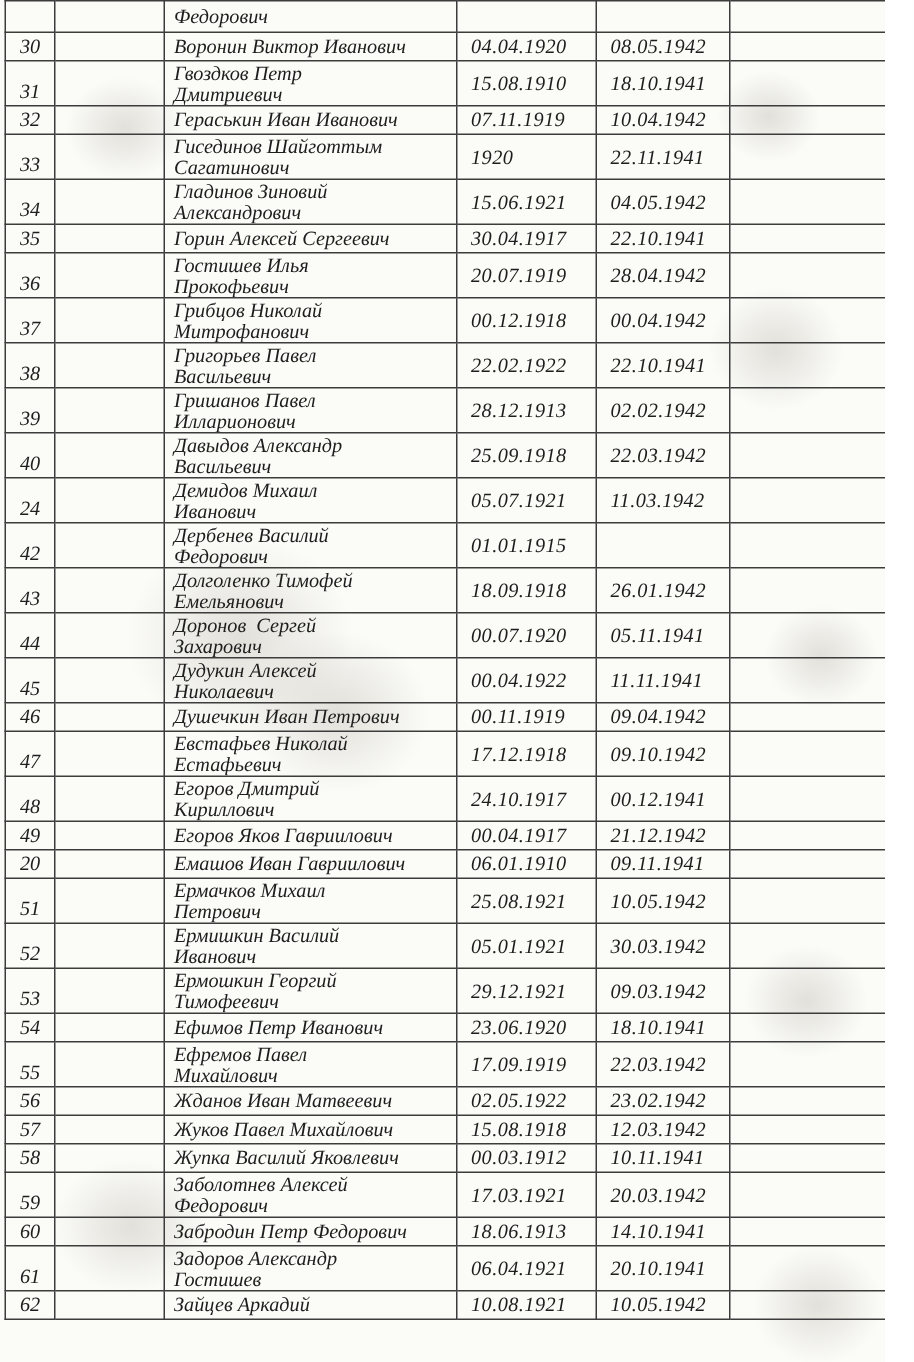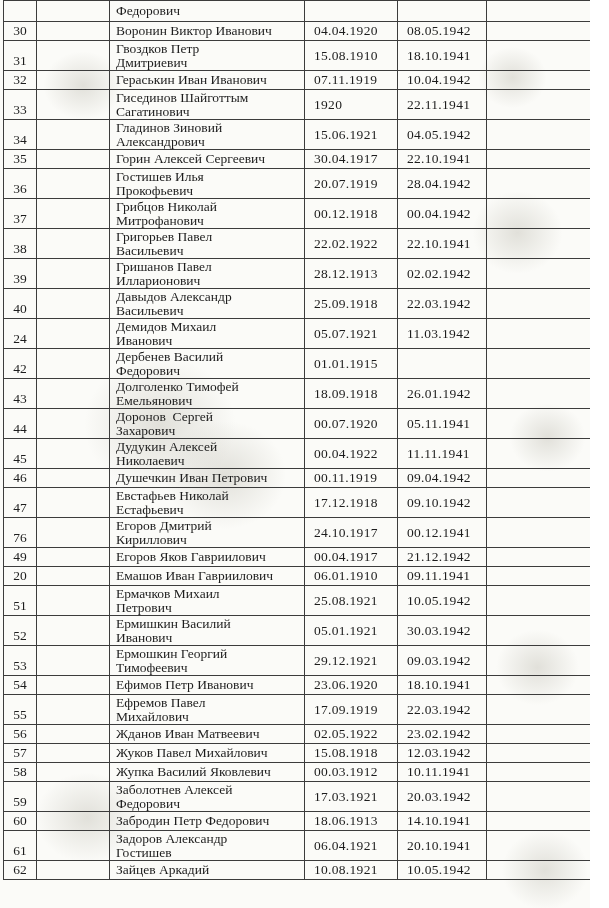--- a/index.html
+++ b/index.html
@@ -3,20 +3,21 @@
 <meta charset="utf-8">
 <style>
   html,body { margin:0; padding:0; background:#ffffff; }
   .page {
     position:relative;
     width:590px; height:908px;
     background:#fbfbf8;
     overflow:hidden;
     font-family:"Liberation Serif","DejaVu Serif",serif;
     color:#1d1d1d;
+    font-style:italic;
   }
   
   .wm {
     position:absolute; border-radius:50%; pointer-events:none;
     background:radial-gradient(closest-side, rgba(165,162,148,0.30), rgba(165,162,148,0) 72%);
   }
   table.roster {
     position:absolute; left:3px; top:0;
     width:603px; table-layout:fixed;
     border-collapse:collapse;
@@ -222,21 +223,21 @@
         <tr class="double">
       <td class="num">47</td>
       <td class="extra"></td>
       <td class="name">Евстафьев Николай
 Естафьевич</td>
       <td class="birth">17.12.1918</td>
       <td class="death">09.10.1942</td>
       <td class="notes"></td>
     </tr>
         <tr class="double">
-      <td class="num">76</td>
+      <td class="num">48</td>
       <td class="extra"></td>
       <td class="name">Егоров Дмитрий
 Кириллович</td>
       <td class="birth">24.10.1917</td>
       <td class="death">00.12.1941</td>
       <td class="notes"></td>
     </tr>
         <tr class="single">
       <td class="num">49</td>
       <td class="extra"></td>

